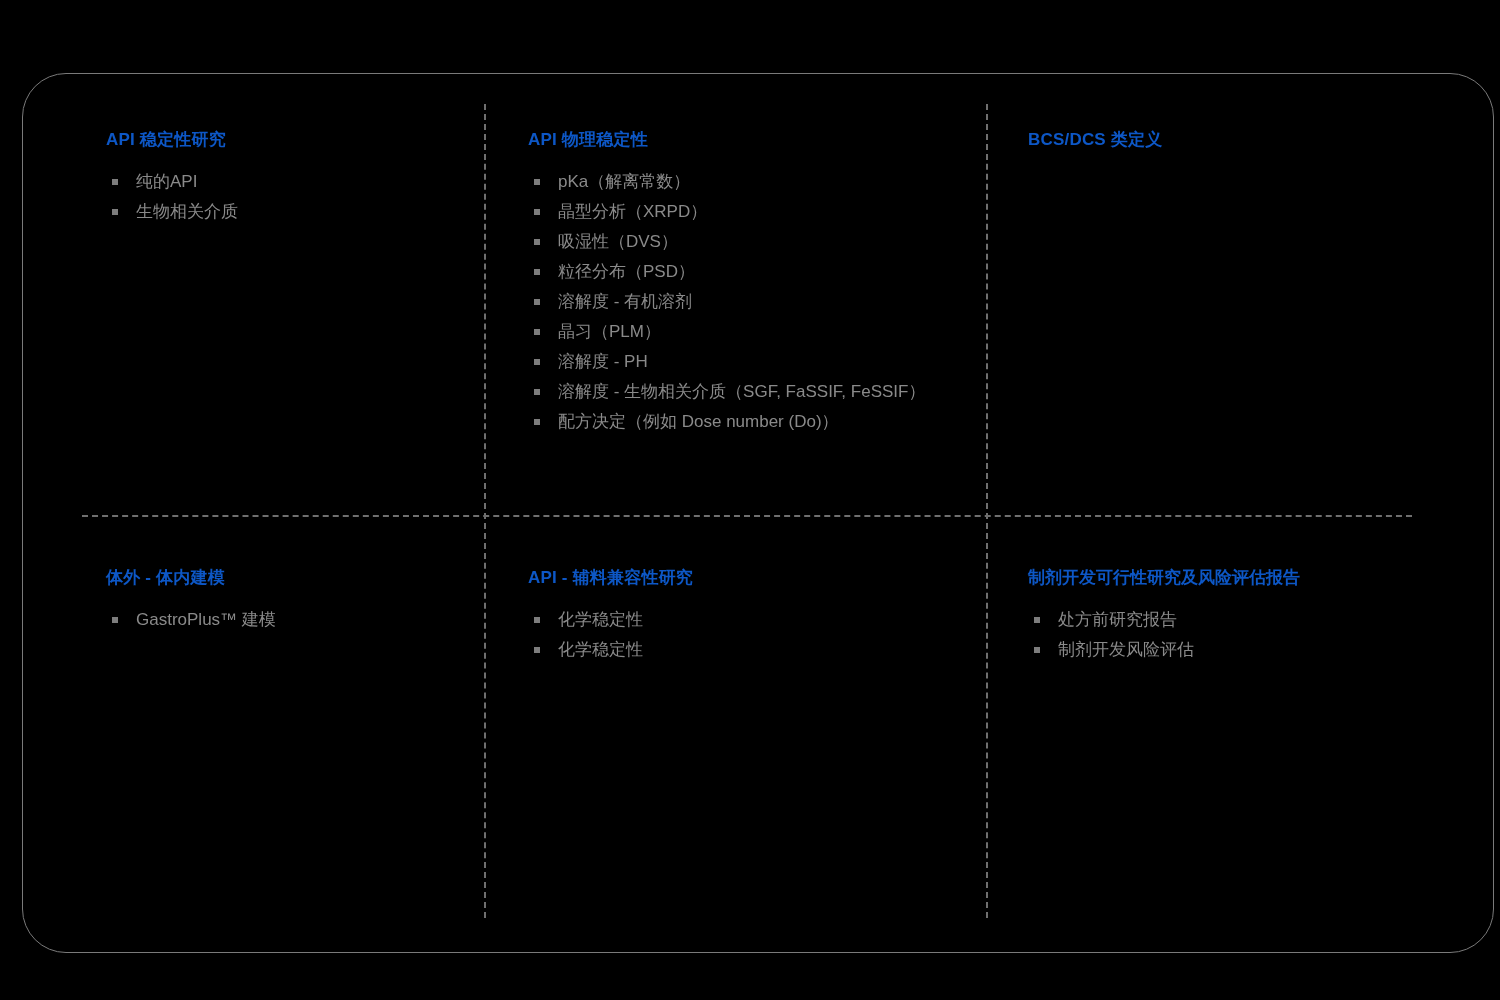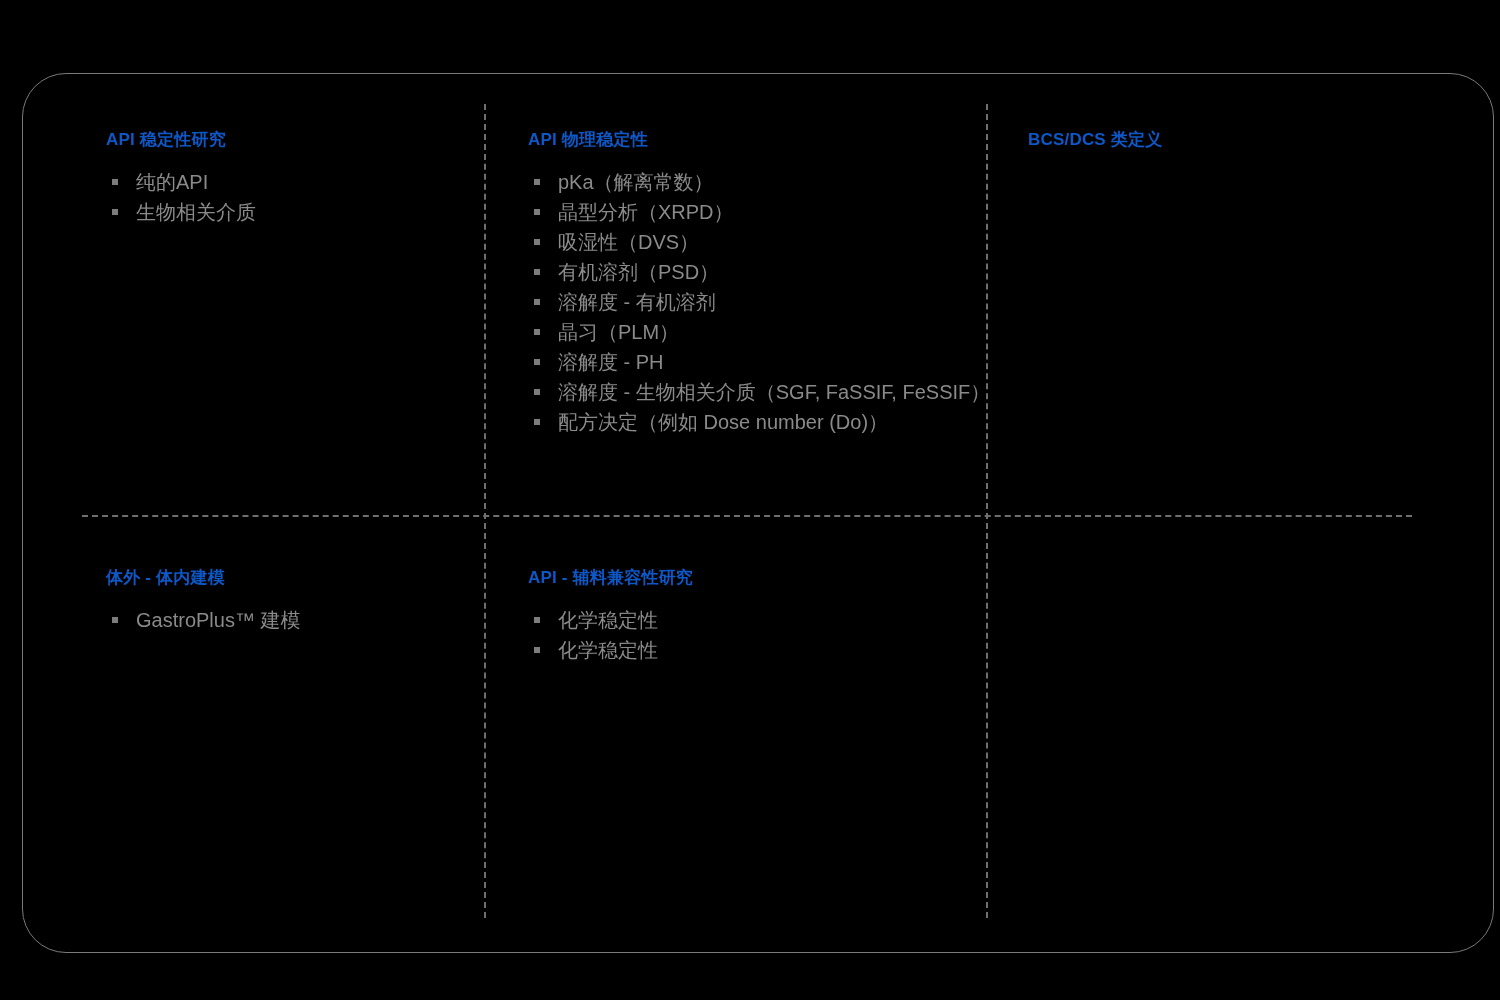--- a/index.html
+++ b/index.html
@@ -72,21 +72,21 @@
 
   ul.sec-list {
     list-style: none;
     margin: 0;
     padding: 0;
   }
 
   ul.sec-list li {
     position: relative;
     color: #8a8a8a;
-    font-size: 20px;
+    font-size: 17px;
     line-height: 30px;
     padding-left: 30px;
     white-space: nowrap;
   }
 
   ul.sec-list li .bullet {
     position: absolute;
     left: 6px;
     top: 12px;
     width: 6px;
@@ -141,21 +141,21 @@
       <li>
         <span class="bullet"></span>
         <span>晶型分析（XRPD）</span>
       </li>
       <li>
         <span class="bullet"></span>
         <span>吸湿性（DVS）</span>
       </li>
       <li>
         <span class="bullet"></span>
-        <span>有机溶剂（PSD）</span>
+        <span>粒径分布（PSD）</span>
       </li>
       <li>
         <span class="bullet"></span>
         <span>溶解度 - 有机溶剂</span>
       </li>
       <li>
         <span class="bullet"></span>
         <span>晶习（PLM）</span>
       </li>
       <li>
@@ -194,14 +194,27 @@
         <span class="bullet"></span>
         <span>化学稳定性</span>
       </li>
       <li>
         <span class="bullet"></span>
         <span>化学稳定性</span>
       </li>
     </ul>
   </div>
 
+  <div class="section col-c row-bottom" id="sec-formulation">
+    <div class="sec-title">制剂开发可行性研究及风险评估报告</div>
+    <ul class="sec-list">
+      <li>
+        <span class="bullet"></span>
+        <span>处方前研究报告</span>
+      </li>
+      <li>
+        <span class="bullet"></span>
+        <span>制剂开发风险评估</span>
+      </li>
+    </ul>
+  </div>
 
 </div>
 
 </body></html>

